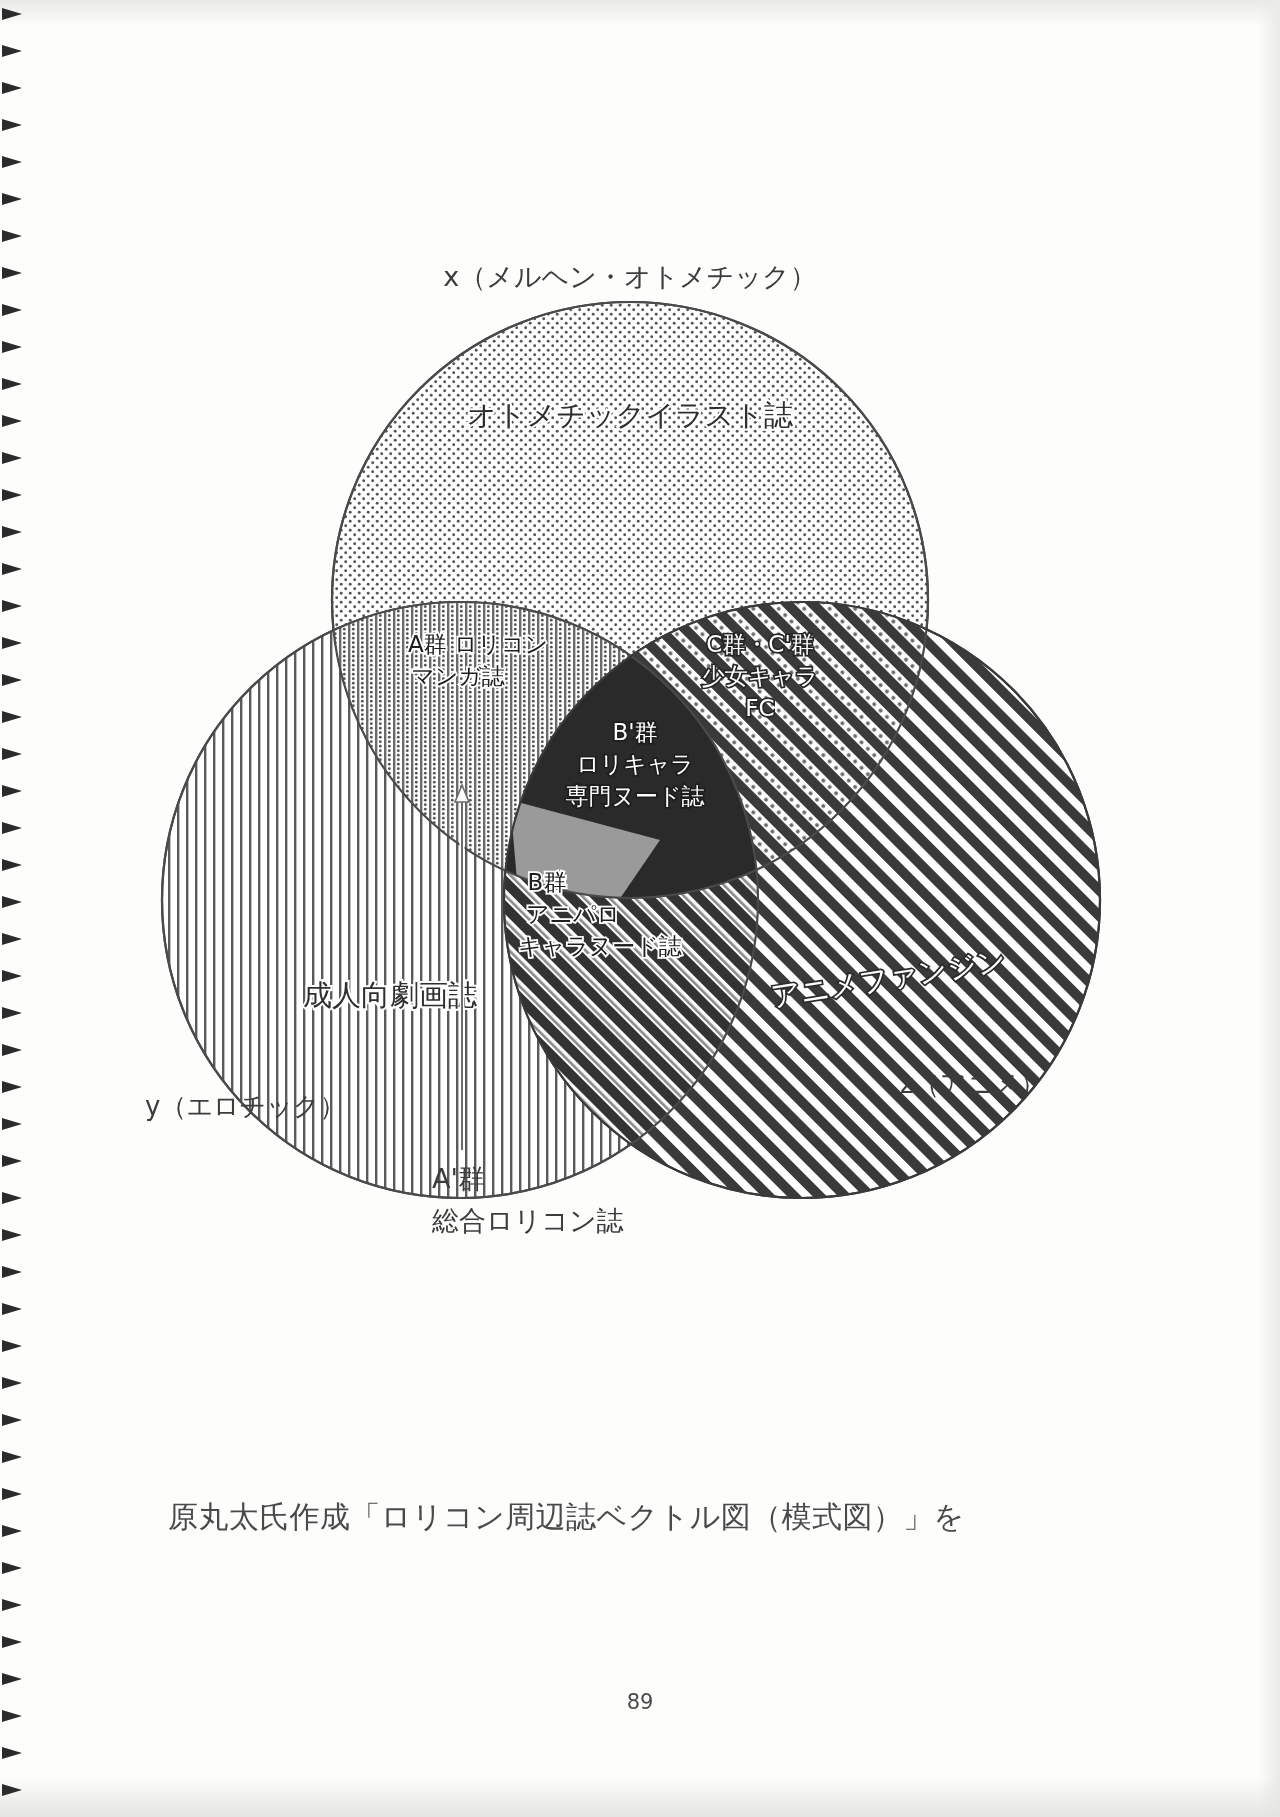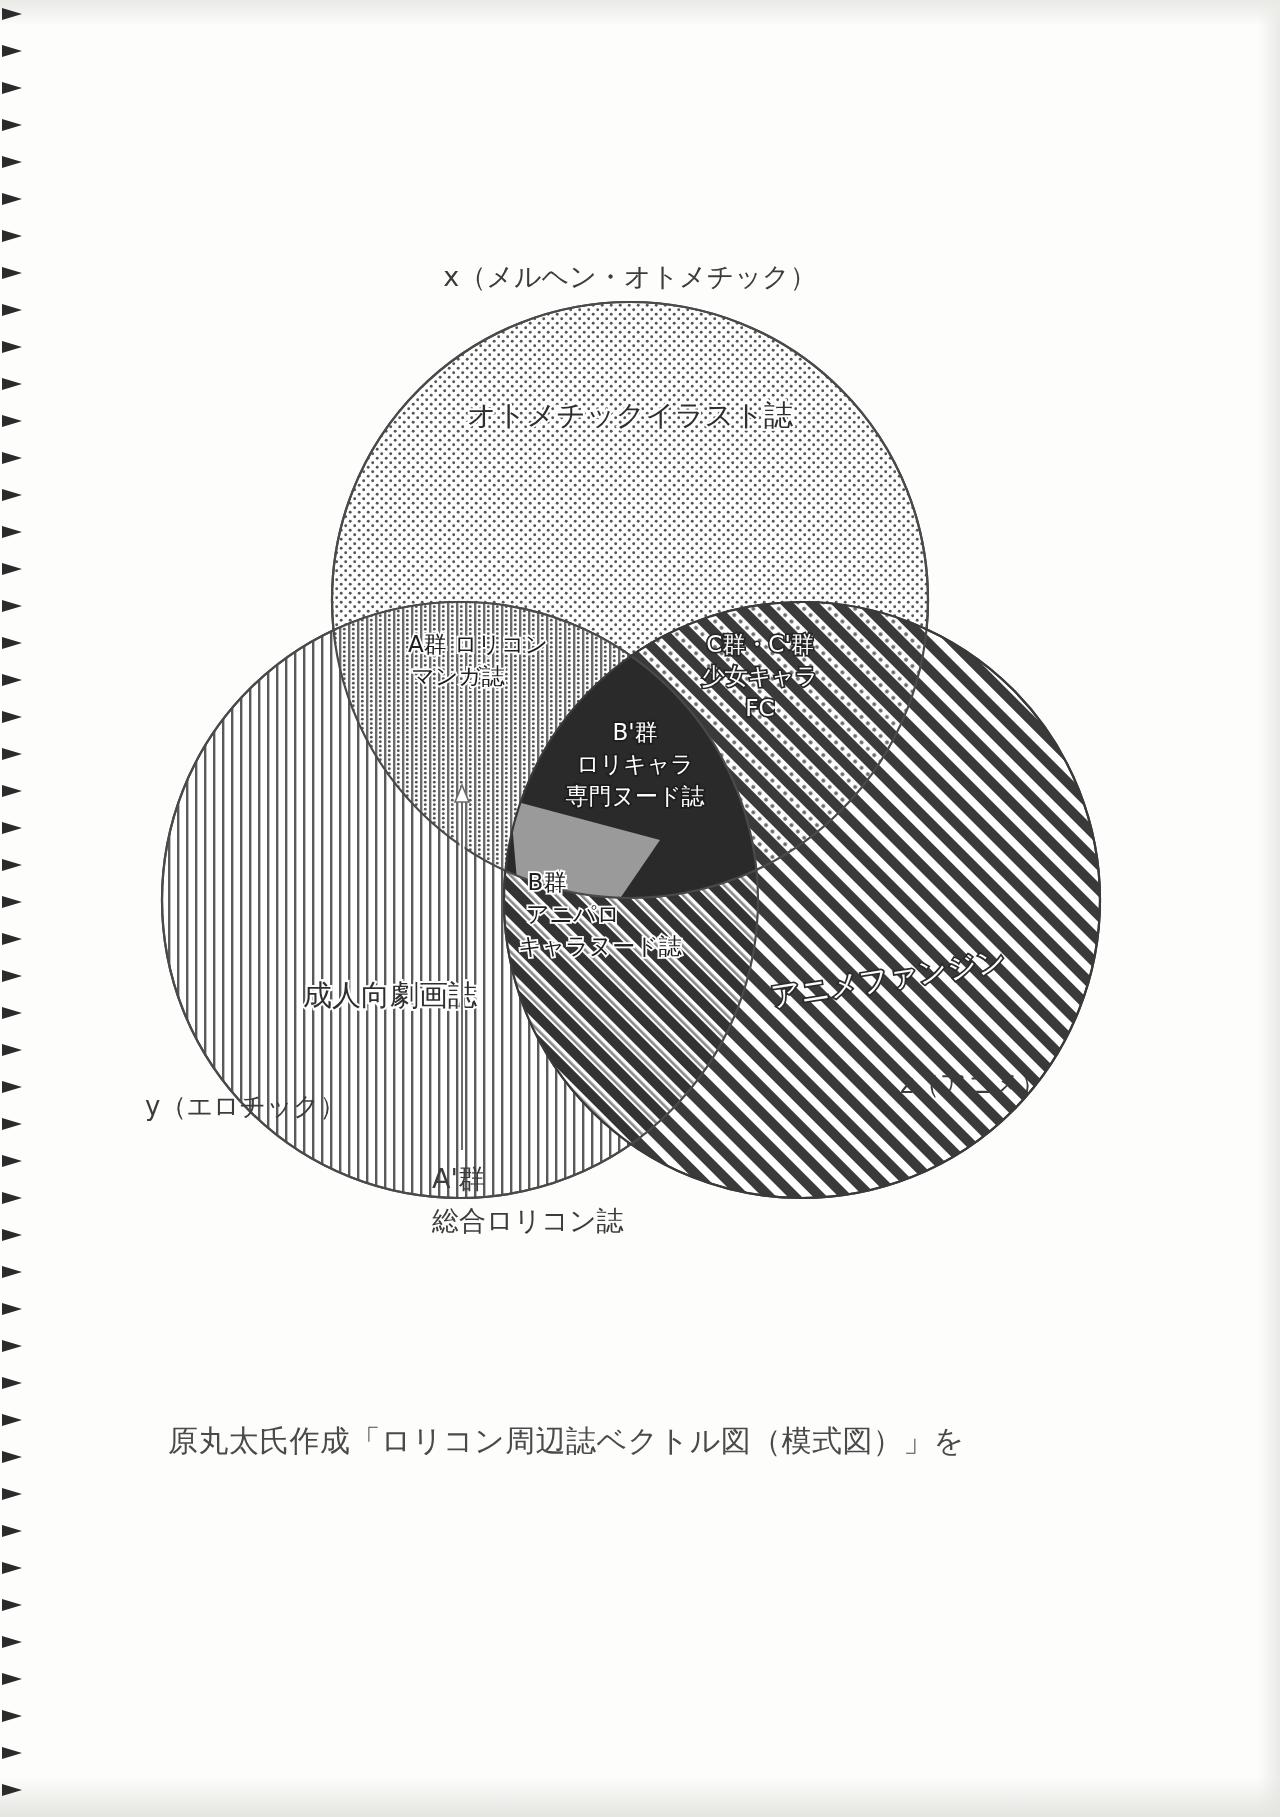--- a/index.html
+++ b/index.html
@@ -76,21 +76,21 @@
 
   .lbl {
     font-family: "DejaVu Sans", "Liberation Sans", sans-serif;
     fill: #3c3c3c;
   }
 
   
   #caption {
     position: absolute;
     left: 168px;
-    top: 1420px;
+    top: 1496px;
     width: 900px;
     font-size: 30px;
     line-height: 1.42;
     color: #4a4a4a;
     letter-spacing: 0.4px;
   }
   #page-number {
     position: absolute;
     left: 0;
     top: 1690px;
@@ -301,13 +301,14 @@
         <text class="lbl" x="372" y="948" font-size="27" text-anchor="start">A'群</text>
         <text class="lbl" x="372" y="990" font-size="27" text-anchor="start">総合ロリコン誌</text>
       </g>
     </svg>
   </div>
 
   <div id="caption">
     <div>原丸太氏作成「ロリコン周辺誌ベクトル図（模式図）」を</div>
   </div>
 
+  <div id="page-number">89</div>
 </div>
 
 </body></html>

